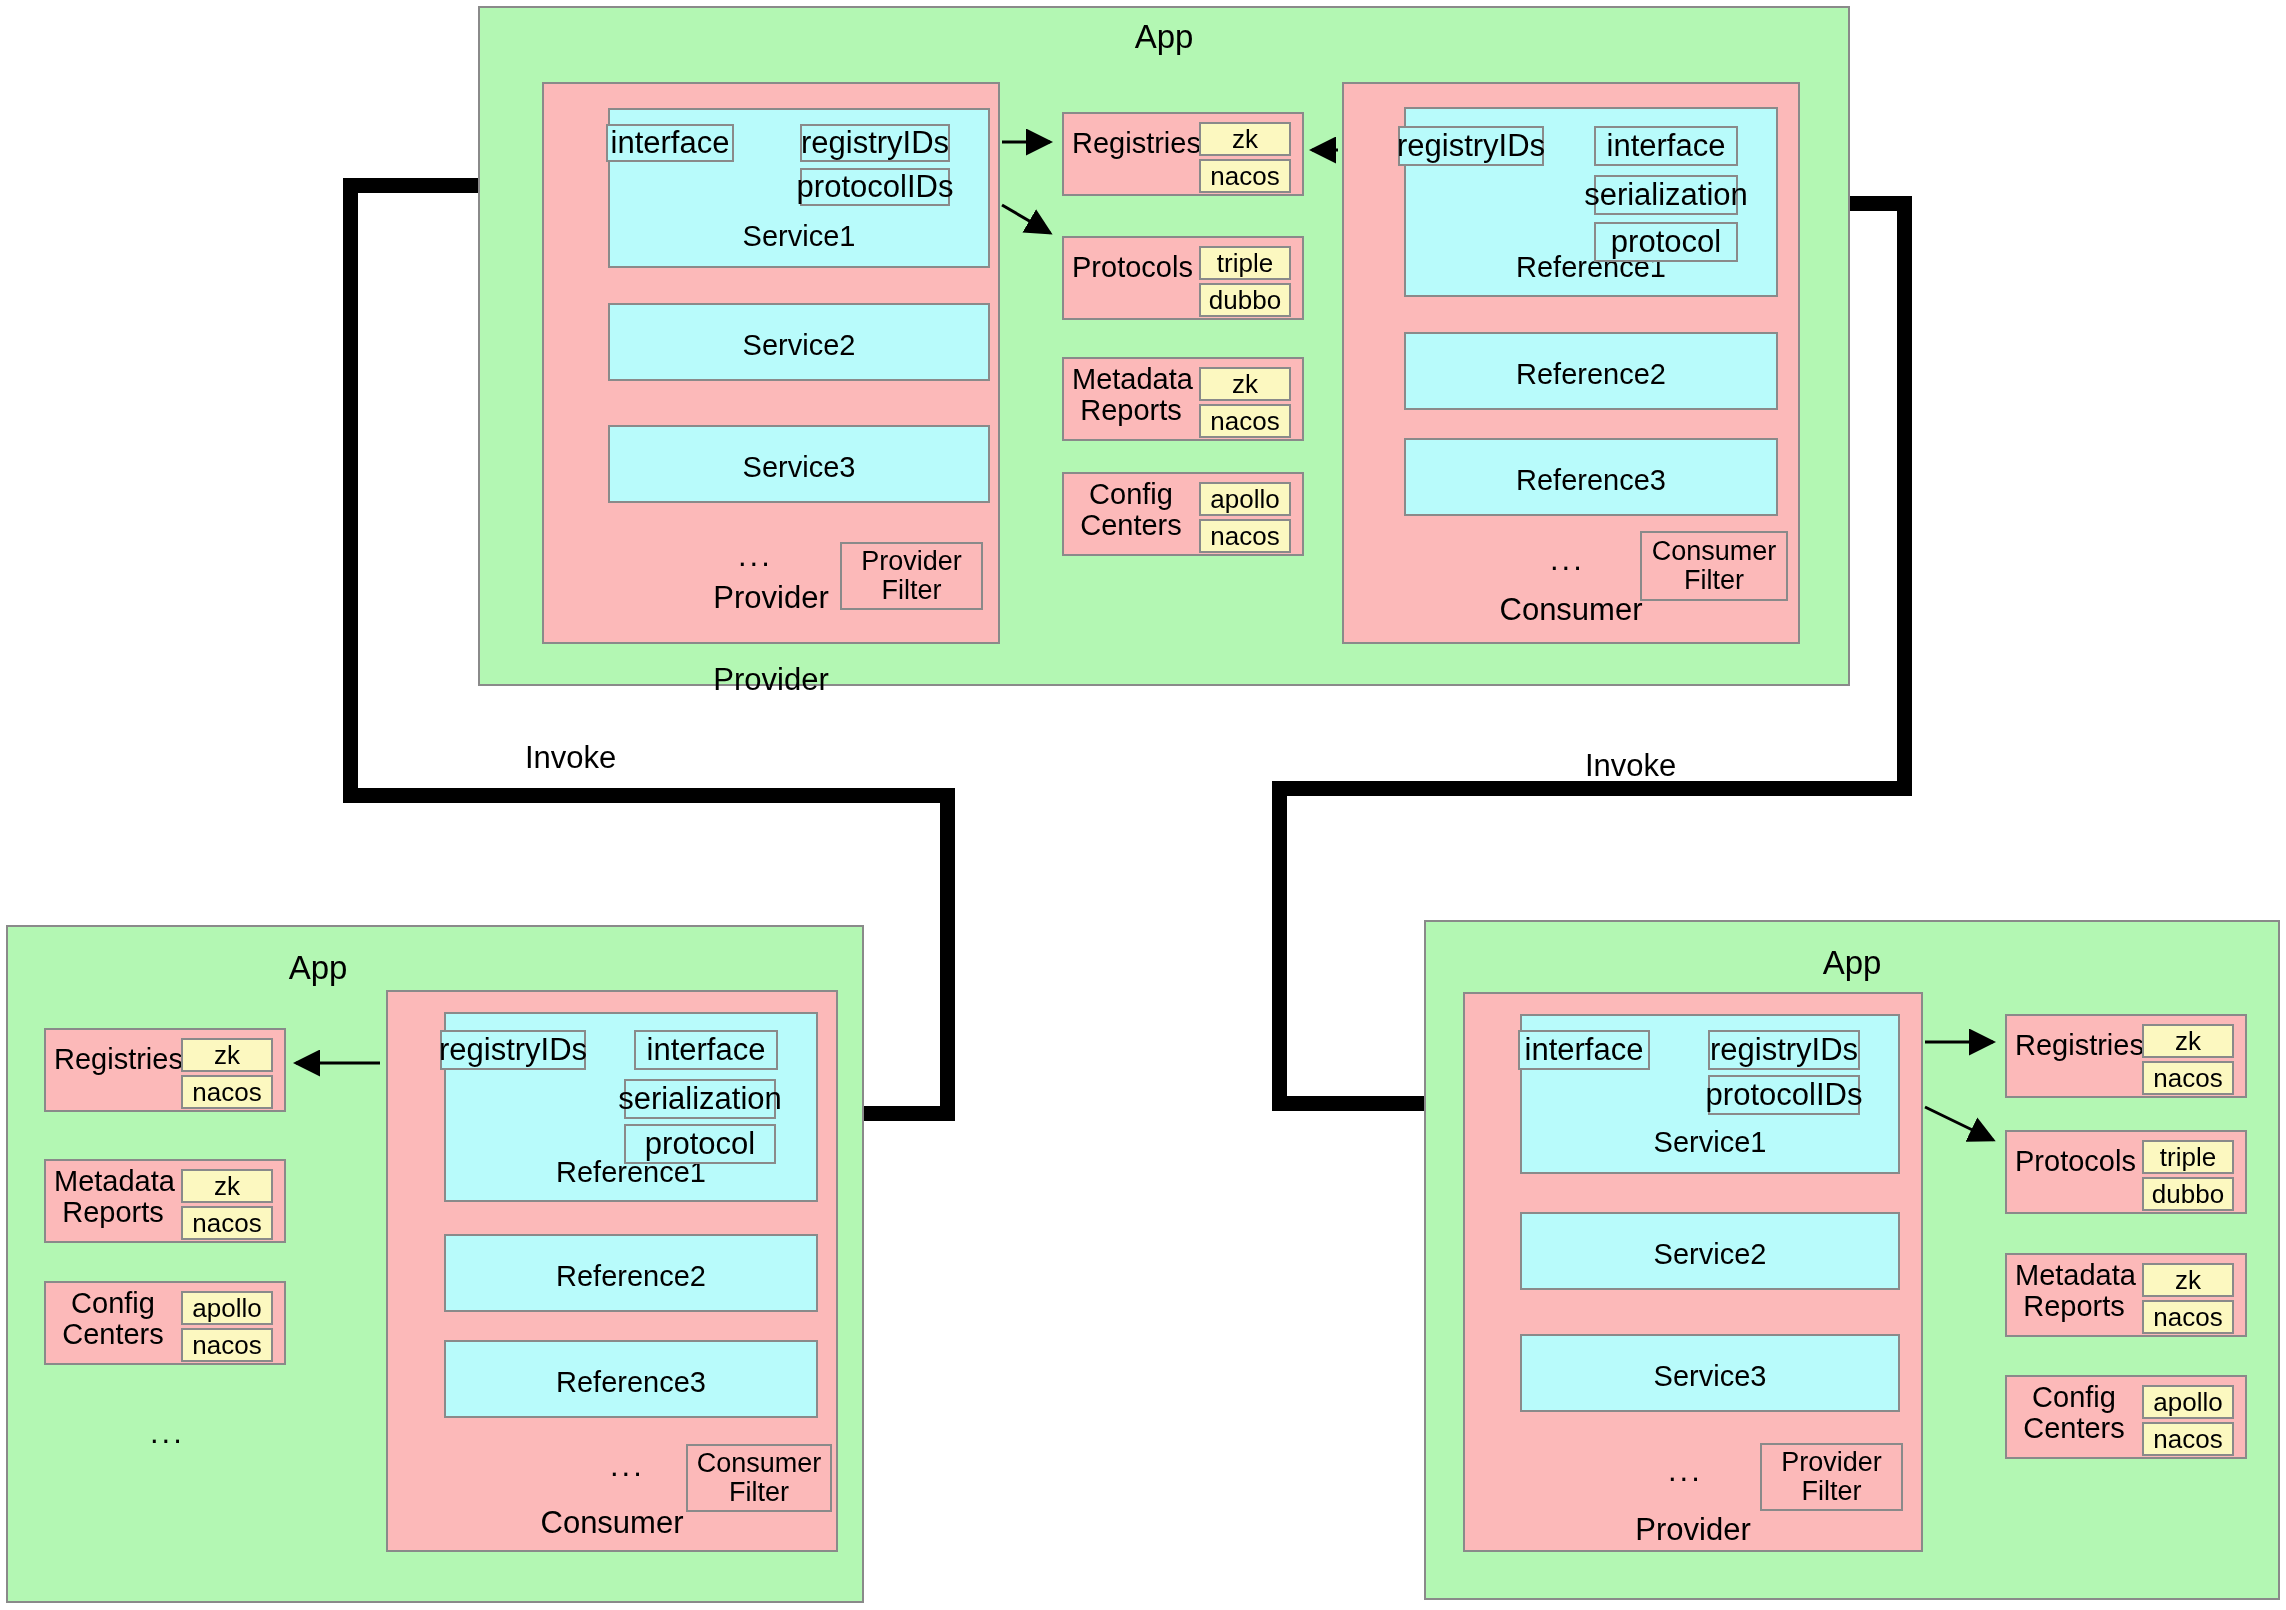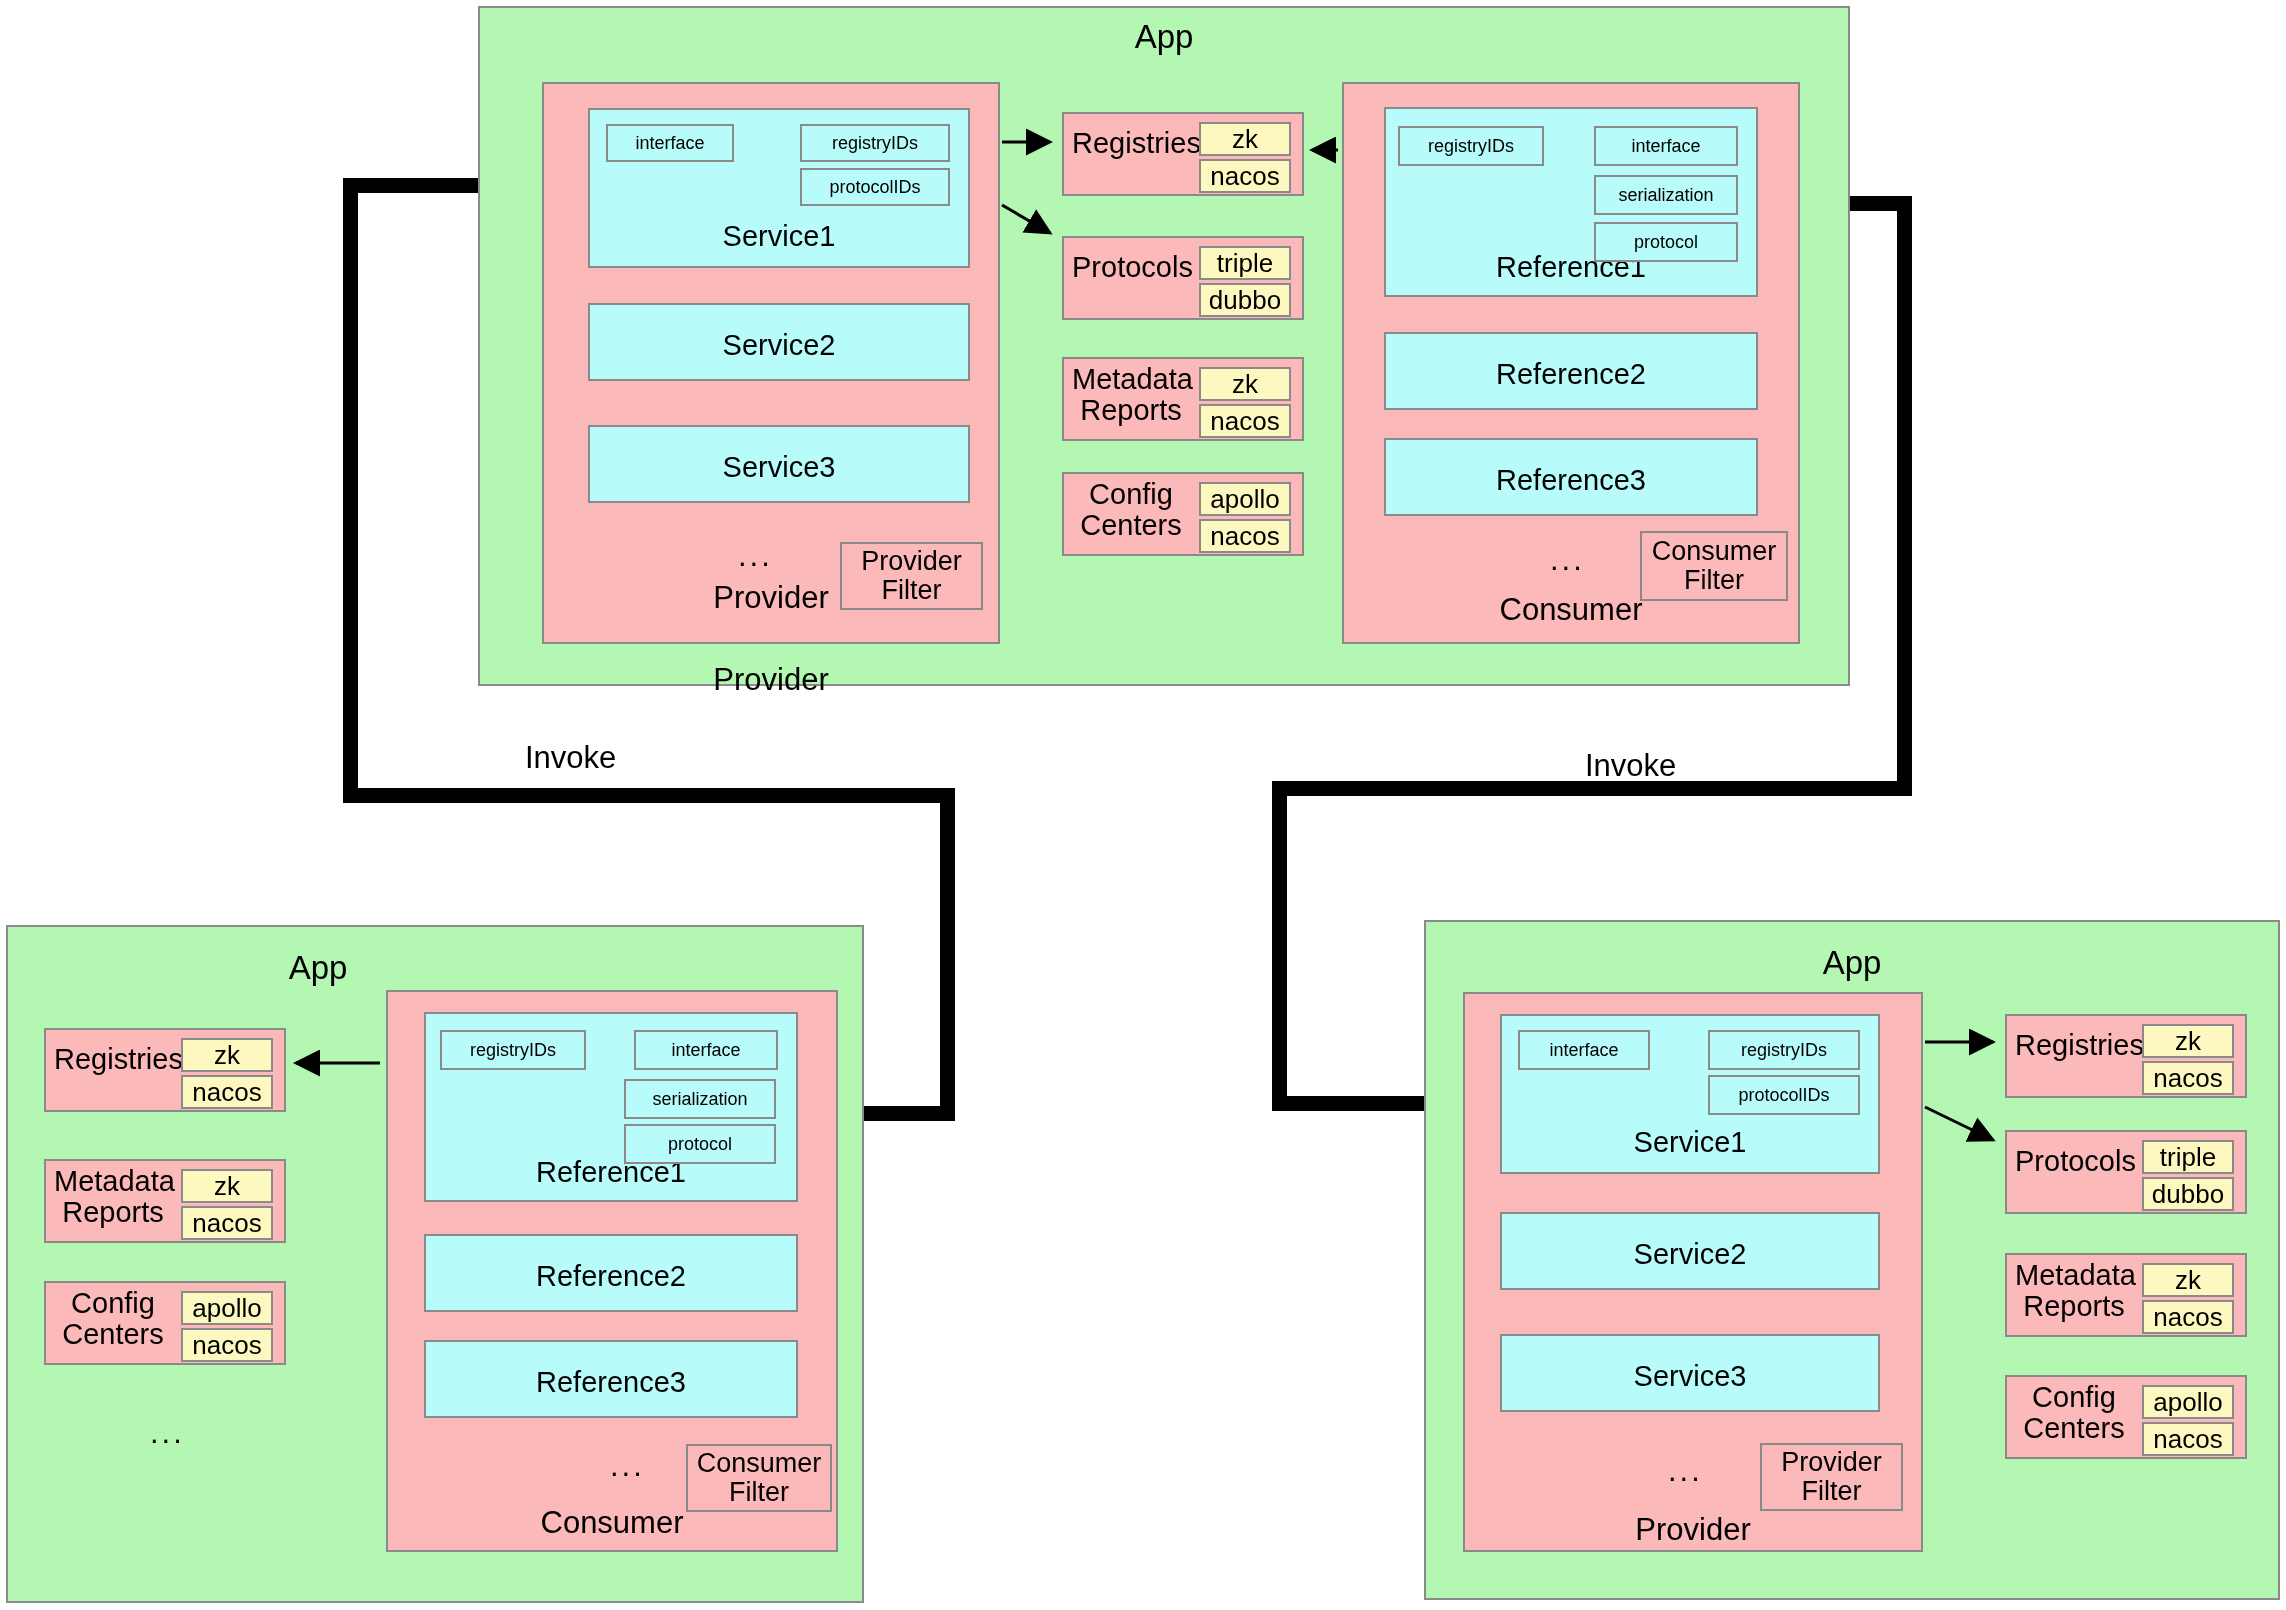--- a/index.html
+++ b/index.html
@@ -50,38 +50,39 @@
     font-size: 31px;
     letter-spacing: 3px;
     color: #000;
     white-space: nowrap;
   }
   .unit-box {
     position: absolute;
     background: #b8fbfb;
     border: 2px solid #8a8a8a;
     box-sizing: border-box;
+    margin-left: 20px;
   }
   .unit-label {
     position: absolute;
     left: 0; right: 0;
     text-align: center;
     font-size: 29px;
     color: #000;
     white-space: nowrap;
   }
   .attr-box {
     position: absolute;
     background: #b8fbfb;
     border: 2px solid #8a8a8a;
     box-sizing: border-box;
     display: flex;
     align-items: center;
     justify-content: center;
-    font-size: 18px;
+    font-size: 31px;
     color: #000;
     white-space: nowrap;
   }
   .filter-box {
     position: absolute;
     background: #fcb9b9;
     border: 2px solid #8a8a8a;
     box-sizing: border-box;
     display: flex;
     flex-direction: column;

